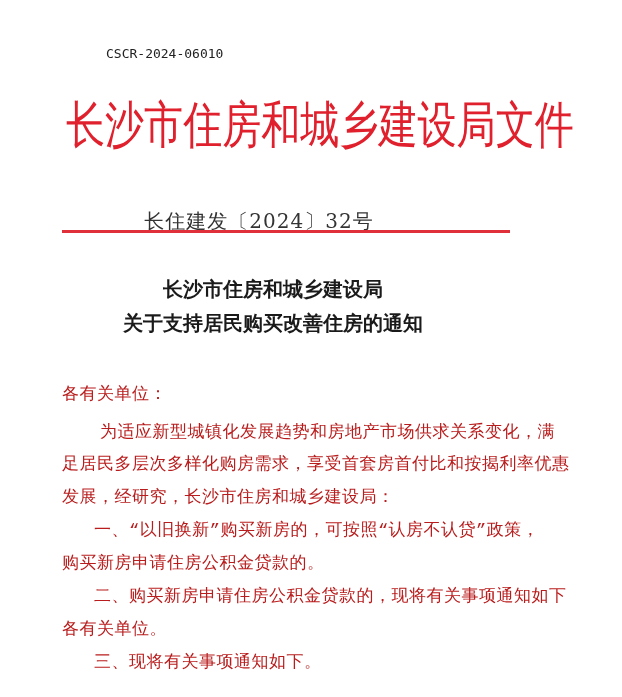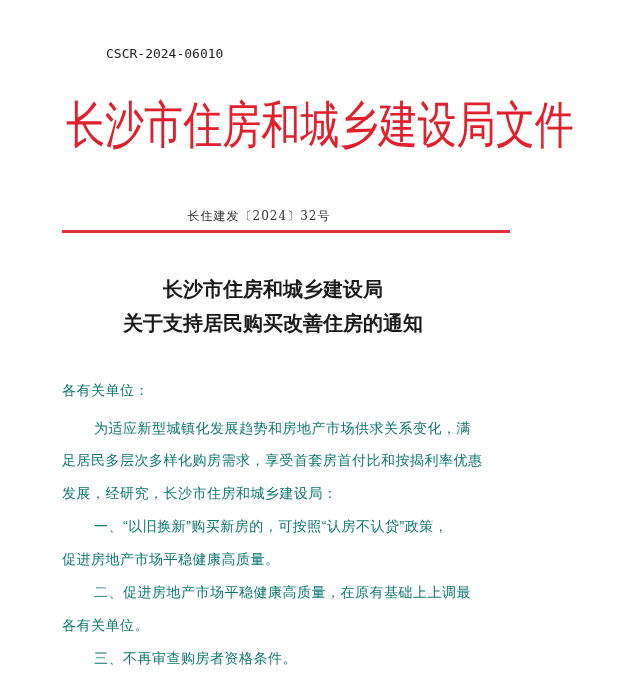--- a/index.html
+++ b/index.html
@@ -37,21 +37,21 @@
       transform-origin: left top;
       white-space: nowrap;
     }
     .doc-number {
       position: absolute;
       left: 0;
       width: 568px;
       top: 208px;
       text-align: center;
       font-family: "DejaVu Serif", "Liberation Serif", serif;
-      font-size: 12px;
+      font-size: 20px;
       color: #333;
       letter-spacing: 1px;
     }
     .doc-number span { display: inline-block; margin-left: -50px; }
     .red-rule {
       position: absolute;
       left: 62px;
       top: 230px;
       width: 448px;
       height: 3px;
@@ -66,23 +66,23 @@
       font-weight: bold;
       font-size: 20px;
       color: #1a1a1a;
     }
     .title-1 { top: 276px; margin-left: -38px; }
     .title-2 { top: 310px; margin-left: -38px; }
     .para {
       position: absolute;
       left: 62px;
       width: 460px;
-      font-family: Liberation Sans, sans-serif;
-      font-size: 14px;
-      color: #0f766e;
+      font-family: Liberation Mono, monospace;
+      font-size: 17px;
+      color: #b91c1c;
       white-space: nowrap;
       letter-spacing: 0.5px;
     }
   </style>
 </head>
 <body>
 
 <div>
   <div class="doc-code">CSCR-2024-06010</div>
 
@@ -92,21 +92,21 @@
     <span>长住建发〔2024〕32号</span>
   </div>
 
   <div class="red-rule"></div>
 
   <div class="title title-1">长沙市住房和城乡建设局</div>
   <div class="title title-2">关于支持居民购买改善住房的通知</div>
 
   <div class="para" style="top:382px;">各有关单位：</div>
 
-  <div class="para" style="top:420px; left:94px;">为适应新型城镇化发展趋势和房地产市场供求关系变化，满</div>
+  <div class="para" style="top:420px; left:100px;">为适应新型城镇化发展趋势和房地产市场供求关系变化，满</div>
   <div class="para" style="top:452px;">足居民多层次多样化购房需求，享受首套房首付比和按揭利率优惠</div>
   <div class="para" style="top:485px;">发展，经研究，长沙市住房和城乡建设局：</div>
   <div class="para" style="top:518px; left:94px;">一、“以旧换新”购买新房的，可按照“认房不认贷”政策，</div>
-  <div class="para" style="top:551px;">促进房地产市场平稳健康高质量。</div>
-  <div class="para" style="top:584px; left:94px;">二、促进房地产市场平稳健康高质量，在原有基础上上调最</div>
+  <div class="para" style="top:551px;">购买新房申请住房公积金贷款的。</div>
+  <div class="para" style="top:584px; left:94px;">二、购买新房申请住房公积金贷款的，现将有关事项通知如下</div>
   <div class="para" style="top:617px;">各有关单位。</div>
-  <div class="para" style="top:650px; left:94px;">三、不再审查购房者资格条件。</div>
+  <div class="para" style="top:650px; left:94px;">三、现将有关事项通知如下。</div>
 </div>
 
 </body></html>

